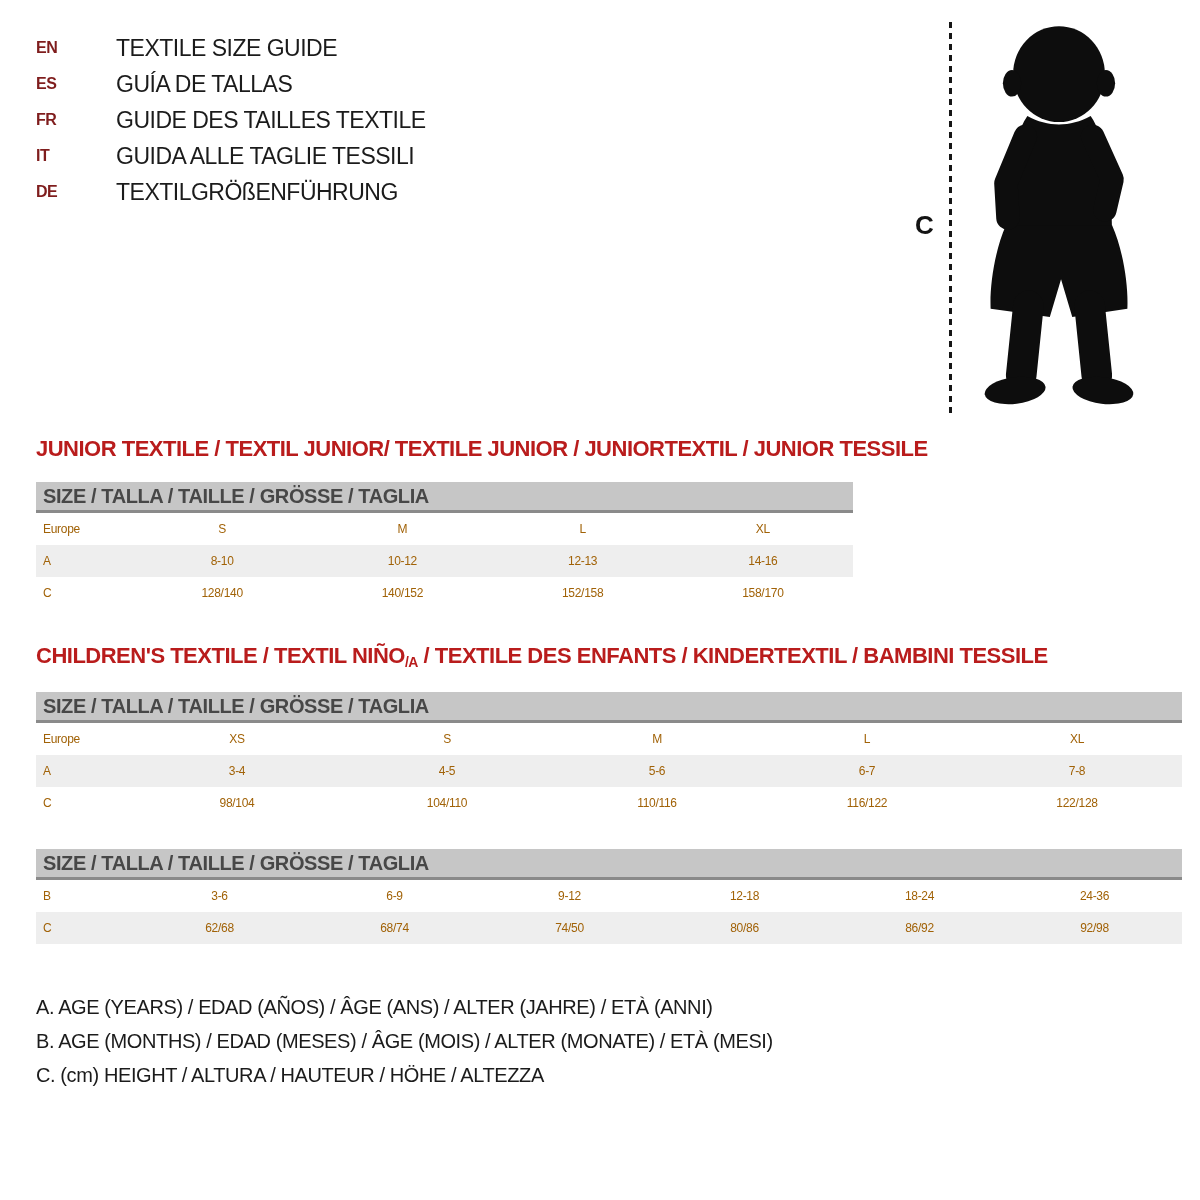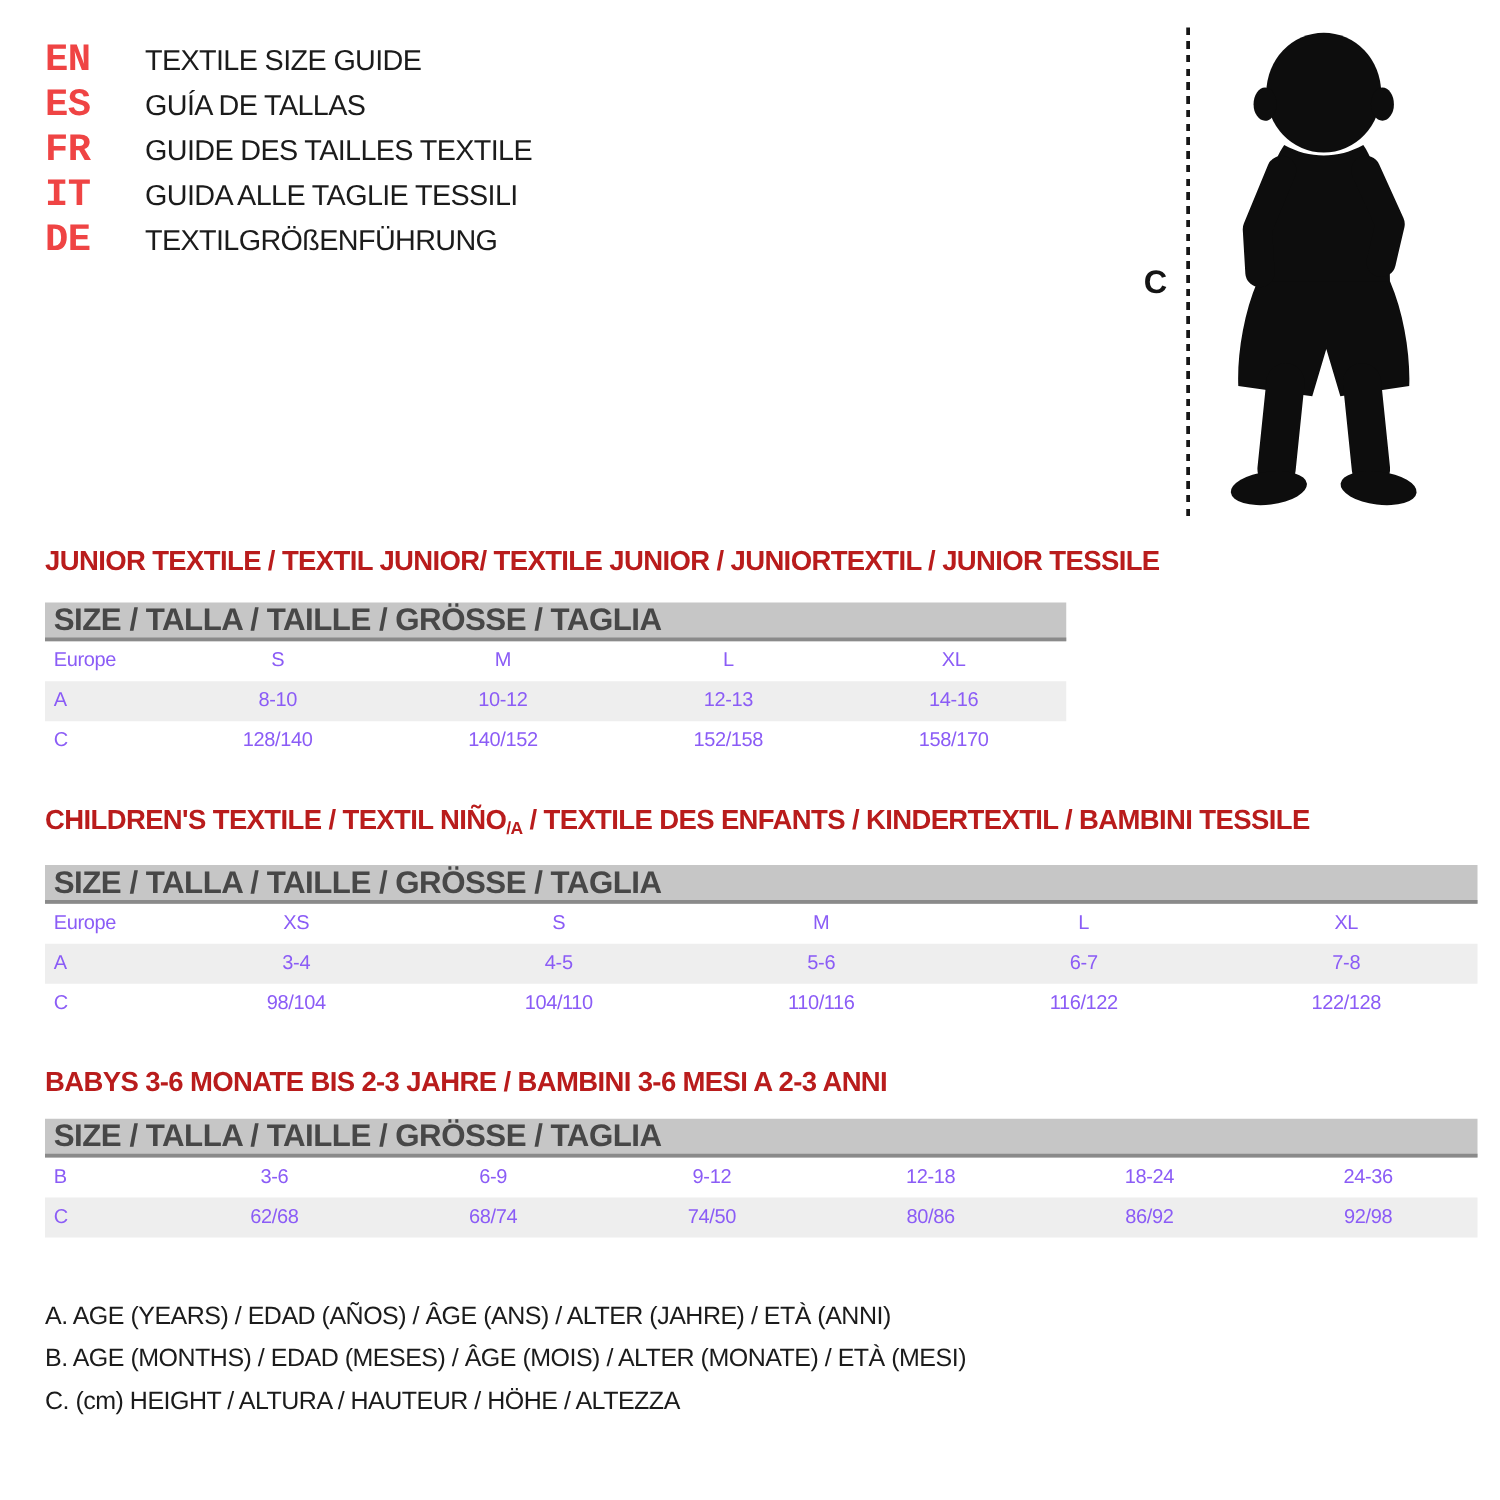--- a/index.html
+++ b/index.html
@@ -8,21 +8,21 @@
     width: 1200px; height: 1200px; position: relative; overflow: hidden;
     font-family: "Liberation Sans", sans-serif;
     color: #1c1c1c;
   }
   .page { position: relative; width: 1200px; height: 1200px; padding: 30px 0 0 36px; }
 
   
   .lang-block { width: 620px; }
   .lang-row { display: flex; height: 36px; align-items: center; }
   .lang-code {
-    width: 80px; font-weight: 700; font-size: 31px; letter-spacing: -0.5px; color: #ef4444; font-family: Liberation Mono, monospace;
+    width: 80px; font-weight: 700; font-size: 16px; letter-spacing: -0.5px; color: #7f1d1d;
   }
   .lang-label {
     font-weight: 400; font-size: 23px; letter-spacing: -0.5px; color: #1b1b1b; white-space: nowrap;
   }
 
   
   .figure { position: absolute; left: 905px; top: 18px; width: 255px; height: 404px; }
   .figure-label {
     position: absolute; left: 10px; top: 192px; font-weight: 700; font-size: 26px; color: #141414;
   }
@@ -35,23 +35,23 @@
   
   .section-title {
     font-weight: 700; font-size: 22px; letter-spacing: -0.5px; line-height: 26px;
     color: #b91c1c; white-space: nowrap;
   }
   .title-sub { font-size: 14px; vertical-align: -4px; font-weight: 700; }
   .sizetable { margin-top: 0; }
   .thead {
     height: 31px; background: #c6c6c6; border-bottom: 3px solid #8a8a8a;
     display: flex; align-items: center; padding-left: 7px;
-    font-weight: 700; font-size: 25px; letter-spacing: -0.4px; color: #474747; white-space: nowrap;
-  }
-  .trow { display: flex; height: 32px; align-items: center; font-size: 16px; letter-spacing: -0.3px; color: #8b5cf6; }
+    font-weight: 700; font-size: 20px; letter-spacing: -0.4px; color: #474747; white-space: nowrap;
+  }
+  .trow { display: flex; height: 32px; align-items: center; font-size: 12px; letter-spacing: -0.3px; color: #a16207; }
   .trow.shaded { background: #eeeeee; }
   .tlabel { width: 96px; padding-left: 7px; }
   .tcell { flex: 1; text-align: center; }
 
   .w-junior { width: 817px; }
   .w-wide { width: 1146px; }
 
   .mt-junior-title { margin-top: 226px; }
   .mt-junior-table { margin-top: 20px; }
   .mt-children-table { margin-top: 17px; }
@@ -168,21 +168,20 @@
       <span class="tlabel">C</span>
       <span class="tcell">98/104</span>
       <span class="tcell">104/110</span>
       <span class="tcell">110/116</span>
       <span class="tcell">116/122</span>
       <span class="tcell">122/128</span>
     </div>
   </div>
 
   <h2 class="section-title babies-title-line" style="margin:30px 0 0 0;">
-    <span style="display:block;">BABYS 3-6 MONATE BIS 2-3 JAHRE / BAMBINI 3-6 MESI A 2-3 ANNI</span>
   </h2>
   <div class="sizetable w-wide mt-babies-table">
     <div class="thead">SIZE / TALLA / TAILLE / GRÖSSE / TAGLIA</div>
     <div class="trow">
       <span class="tlabel">B</span>
       <span class="tcell">3-6</span>
       <span class="tcell">6-9</span>
       <span class="tcell">9-12</span>
       <span class="tcell">12-18</span>
       <span class="tcell">18-24</span>

